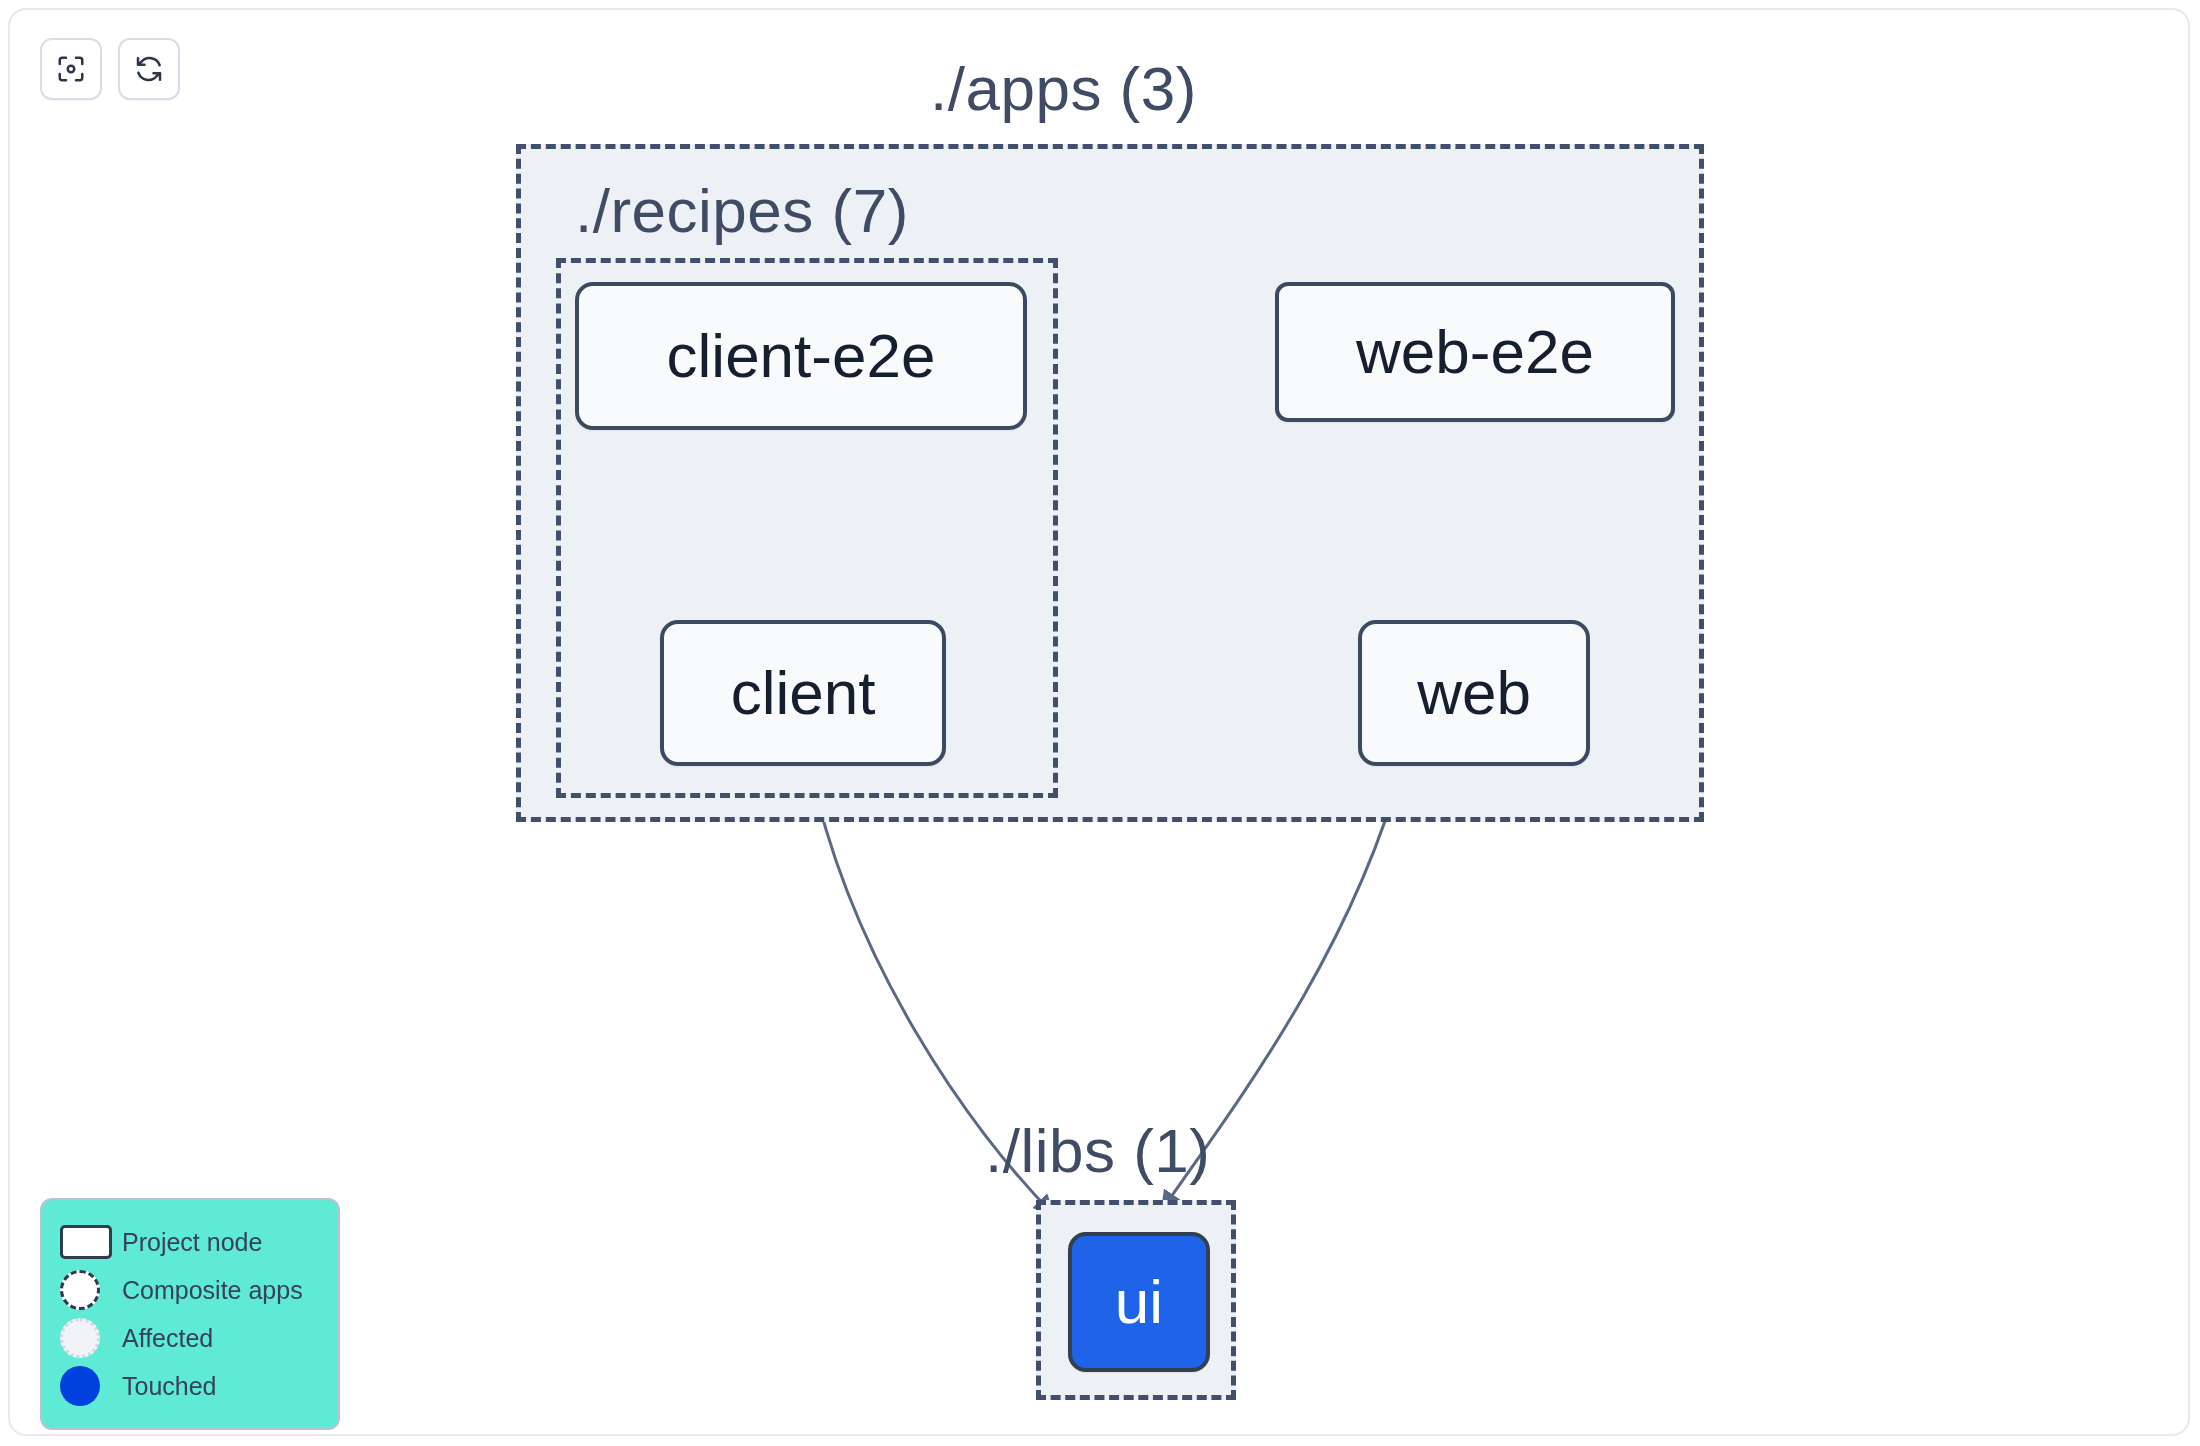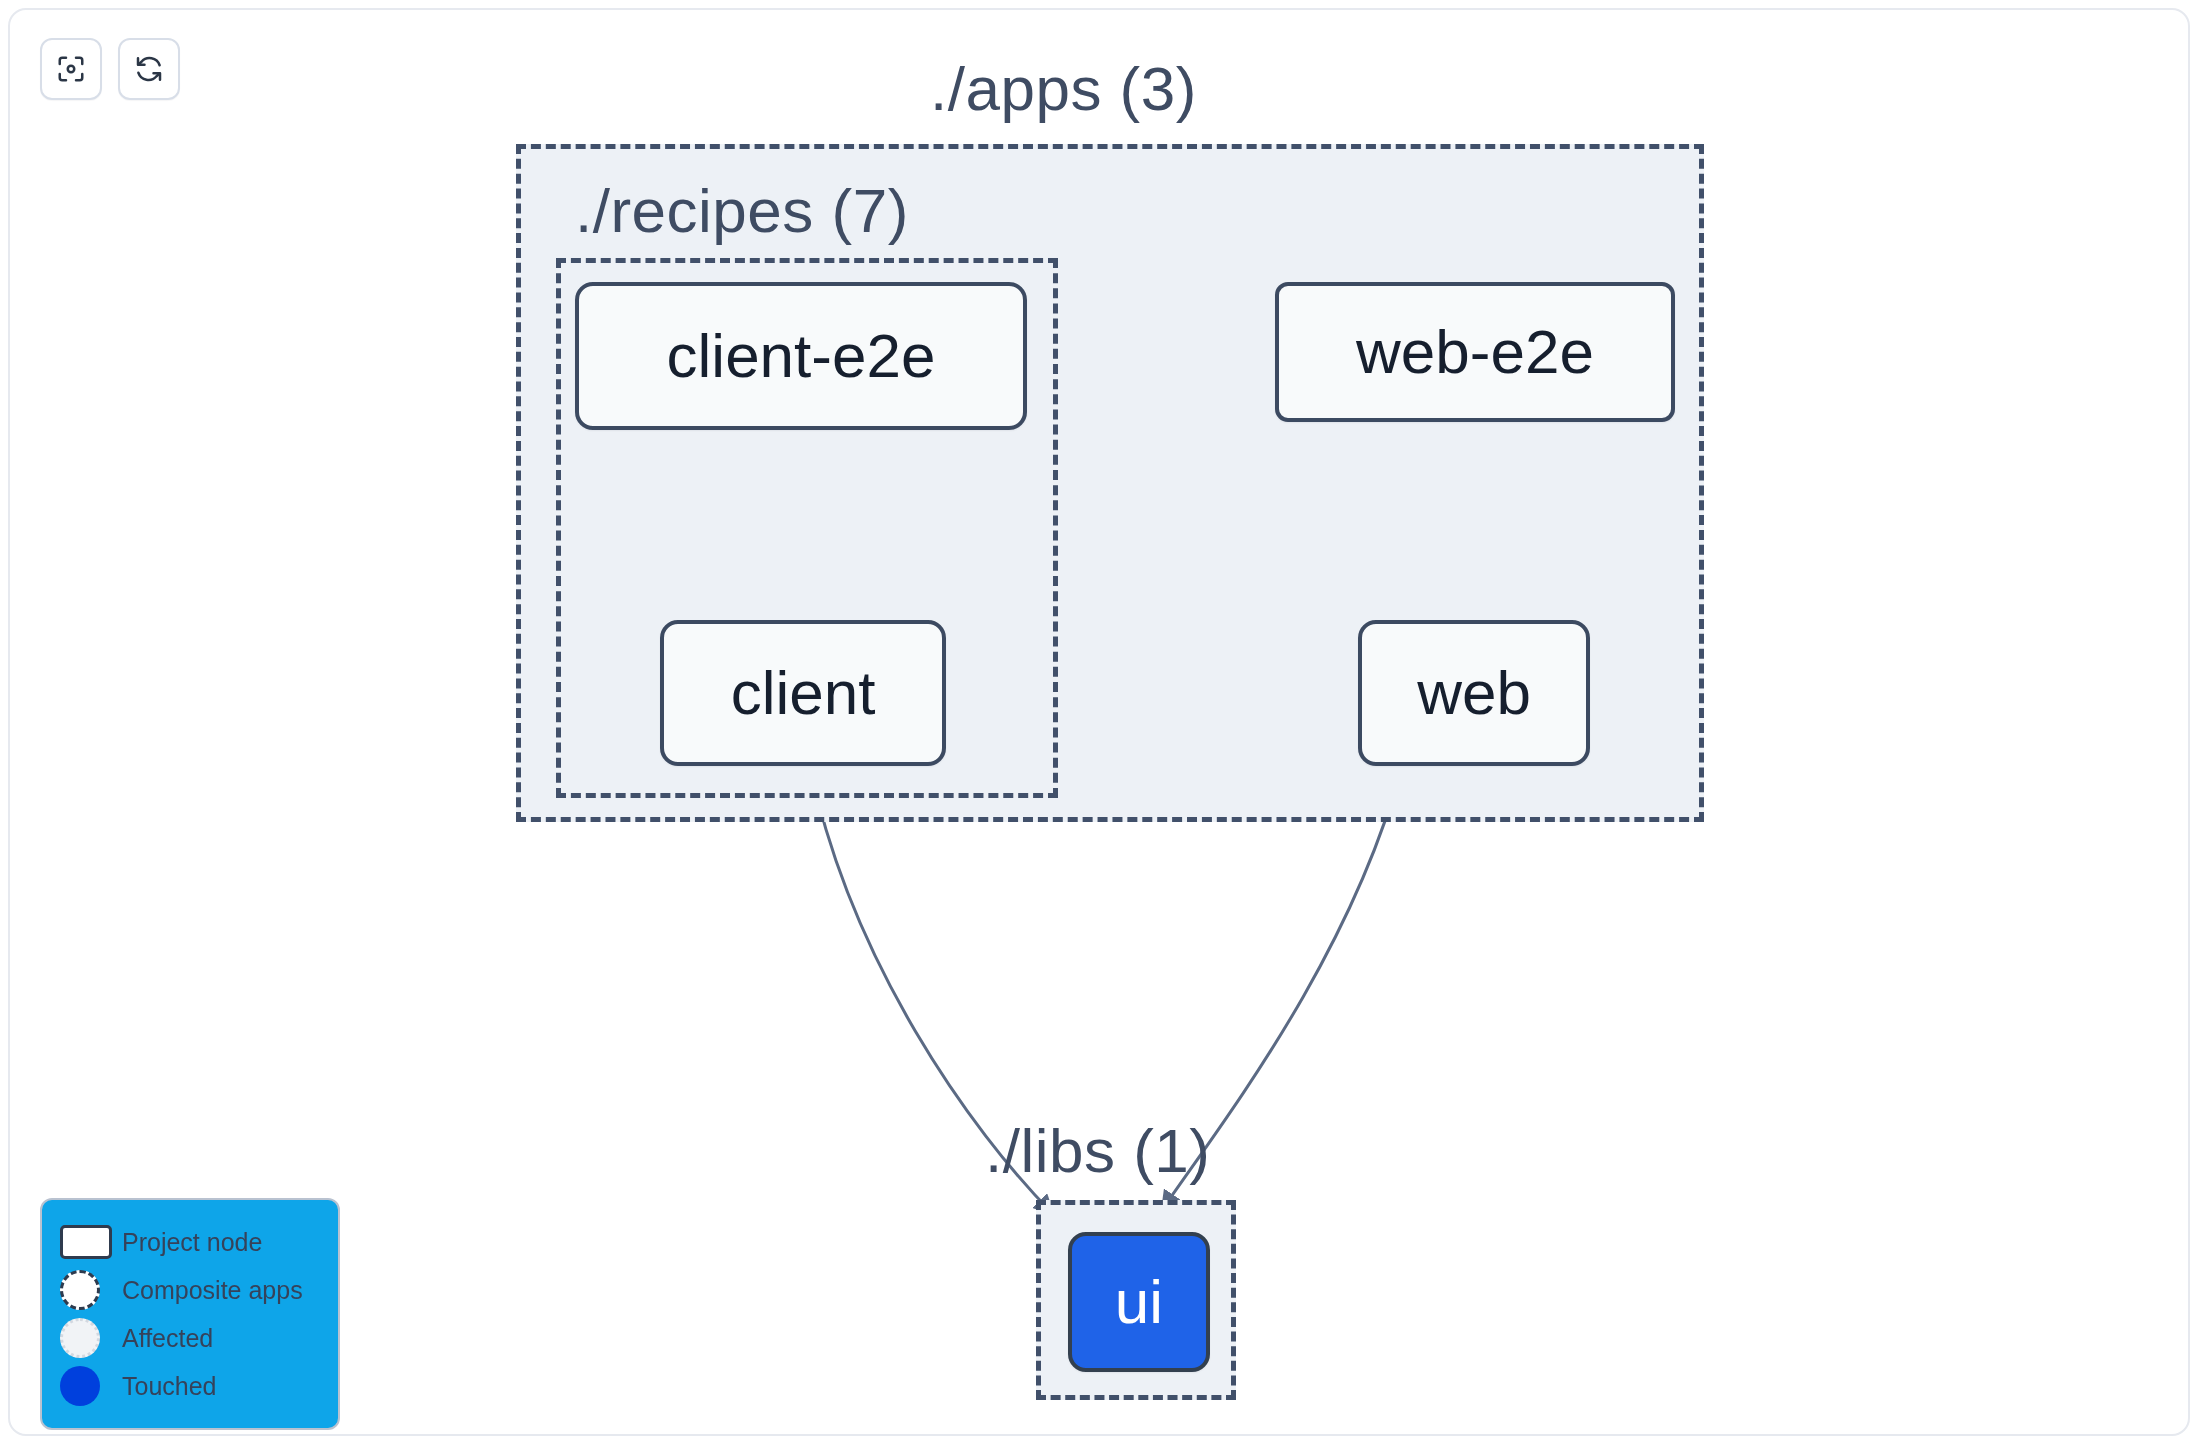--- a/index.html
+++ b/index.html
@@ -37,21 +37,21 @@
     background:#f8fafb;border:4px solid #3c4a61;border-radius:18px;
     display:flex;align-items:center;justify-content:center;
     color:#161f2e;font-size:62px;line-height:1;cursor:pointer;
     box-shadow:0 1px 2px rgba(16,24,40,.06);
   }
   .node.touched{background:#1f63e8;border-color:#33404f;color:#ffffff;}
 
   
   #legend{
     position:absolute;left:30px;top:1188px;width:300px;
-    background:#0ea5e9;border:2px solid #b9c2d0;border-radius:12px;
+    background:#5eead4;border:2px solid #b9c2d0;border-radius:12px;
     padding:18px 20px 18px 18px;box-sizing:border-box;
   }
   .leg-row{display:flex;align-items:center;height:48px;}
   .leg-mark{width:62px;flex:0 0 62px;display:flex;align-items:center;justify-content:flex-start;}
   .leg-txt{font-size:25px;color:#36425a;white-space:nowrap;}
   .m-rect{width:52px;height:34px;border:3px solid #2f3b4e;border-radius:5px;background:#fff;box-sizing:border-box;}
   .m-dash{width:40px;height:40px;border:3px dashed #2f3b4e;border-radius:50%;background:#fff;box-sizing:border-box;}
   .m-aff{width:40px;height:40px;border:3px dotted #d3d8e0;border-radius:50%;background:#f1f3f6;box-sizing:border-box;}
   .m-tch{width:40px;height:40px;border-radius:50%;background:#0040dd;}
 </style>

